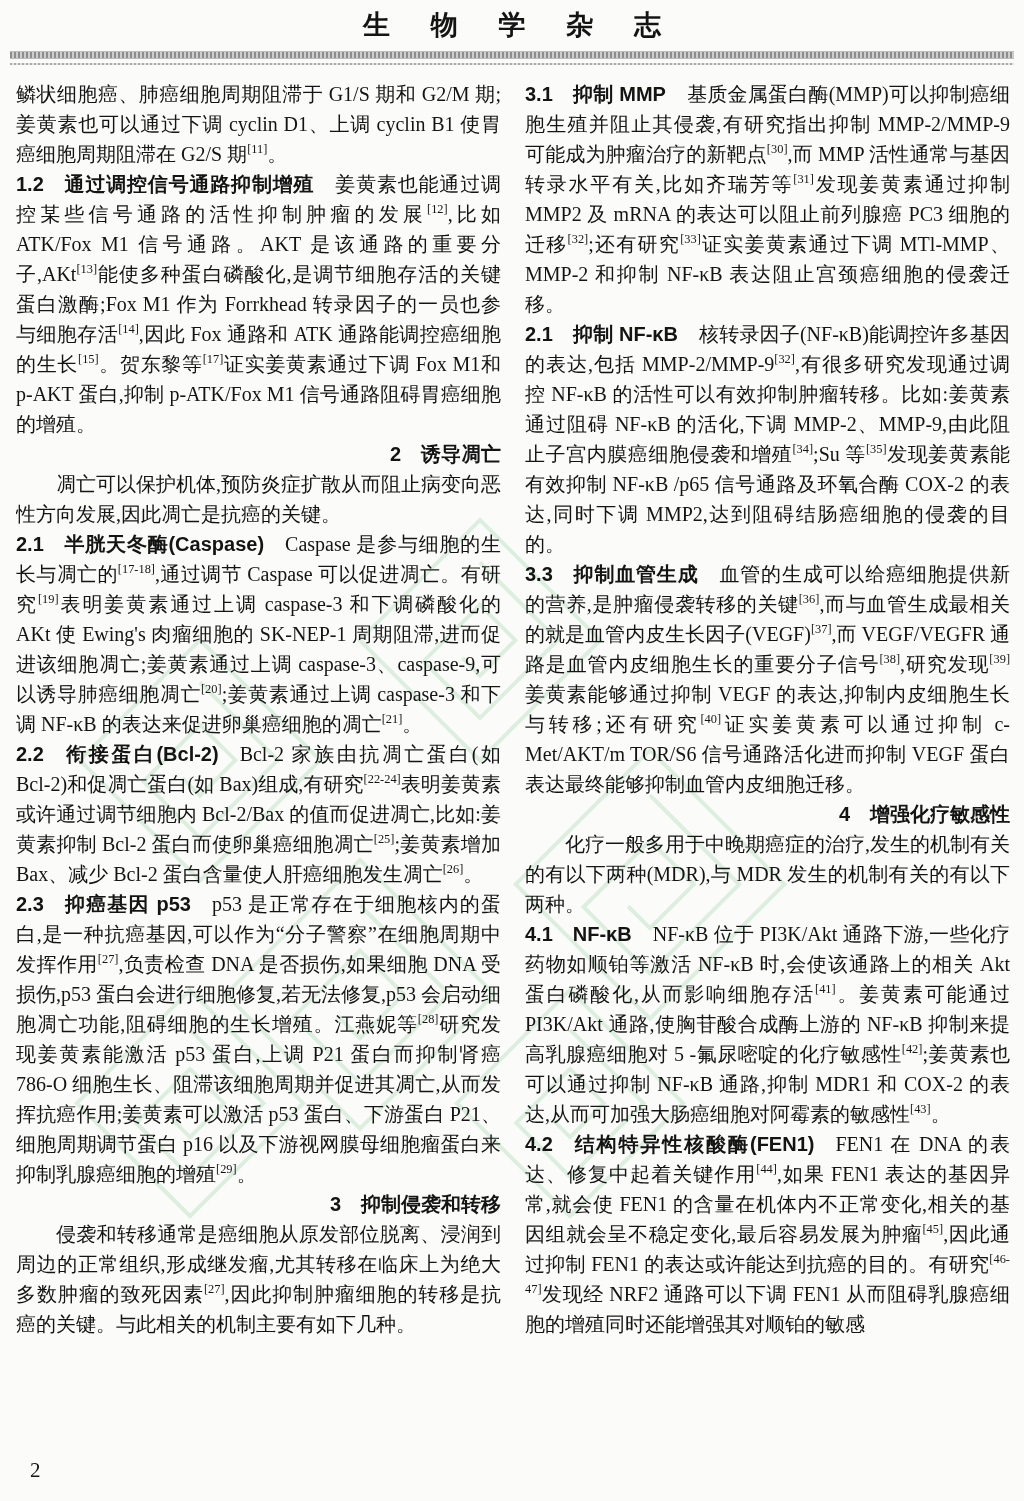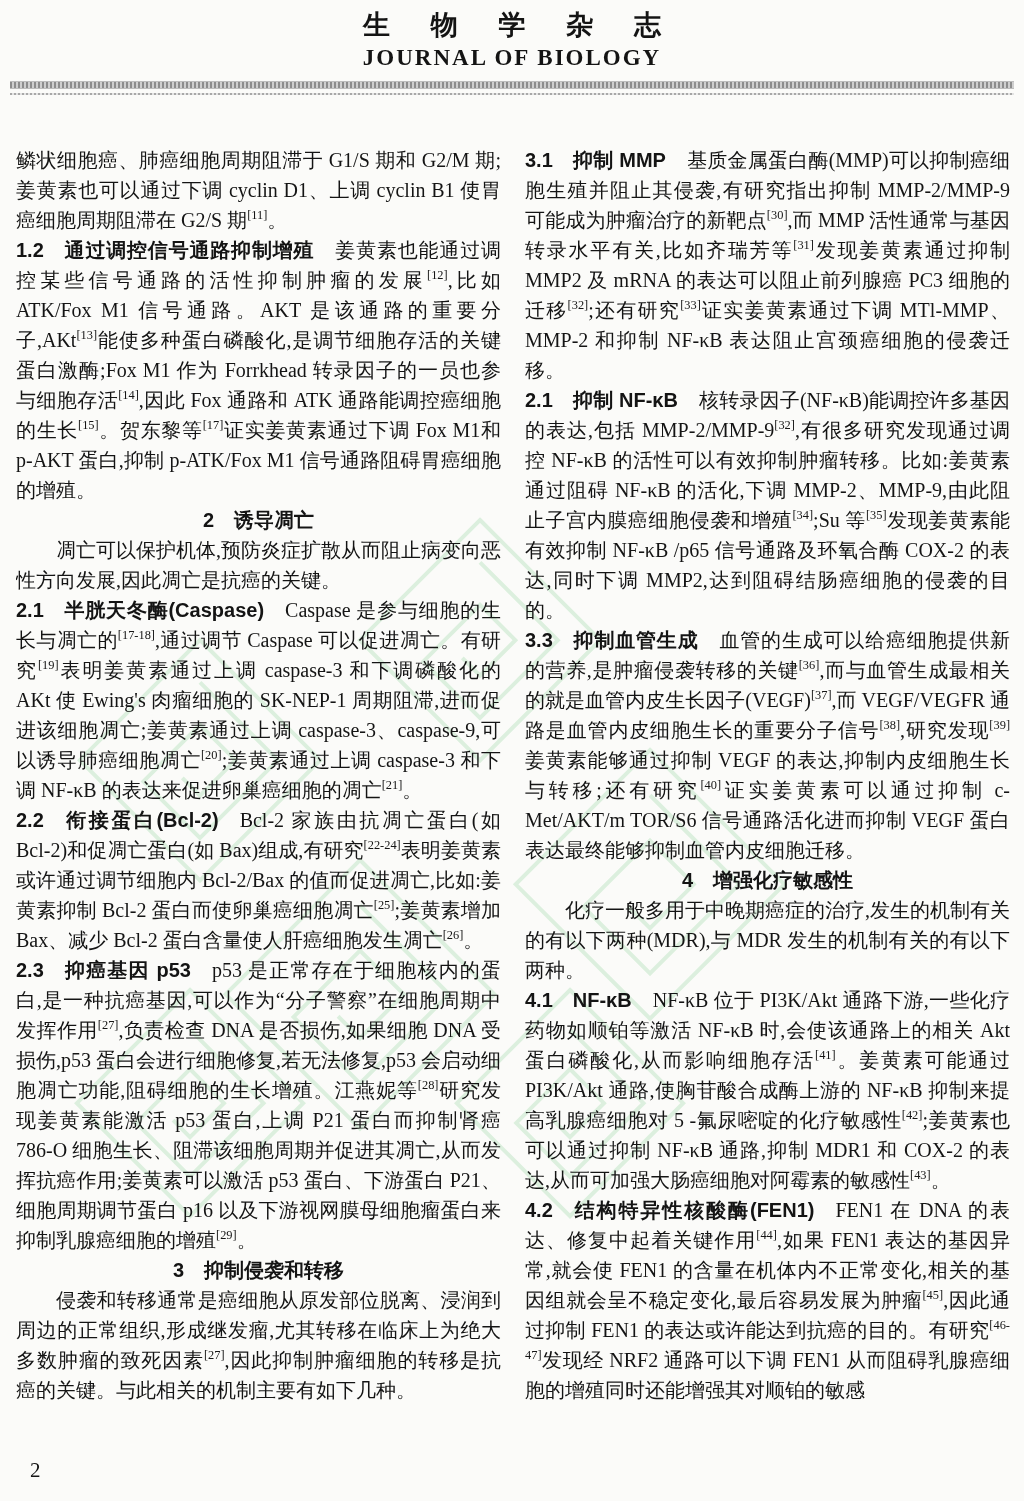--- a/index.html
+++ b/index.html
@@ -21,25 +21,25 @@
   .rule-thin{margin:4px 10px 0 10px;height:2px;
     background:repeating-linear-gradient(90deg,#a8a8a8 0 2px,#e3e3e3 2px 4px);}
 
   
   .wm{position:absolute;left:30px;top:430px;width:940px;height:800px;z-index:0;
       pointer-events:none;opacity:.55;}
 
   
   .columns{position:relative;z-index:1;display:flex;gap:24px;padding:14px 14px 0 16px;}
   .col{width:486px;height:1356px;overflow:hidden;
-       font-size:20px;line-height:30px;text-align:justify;overflow-wrap:break-word;margin-top:36px;}
+       font-size:20px;line-height:30px;text-align:justify;overflow-wrap:break-word;}
   .col p{margin:0;}
   .para.indent{text-indent:2em;}
   .sec-heading{margin:0;font-size:20px;line-height:30px;font-weight:bold;
-       font-family:"Liberation Sans","DejaVu Sans",sans-serif;text-align:center;}
+       font-family:"Liberation Sans","DejaVu Sans",sans-serif;text-align:right;}
   .runin-label{font-family:"Liberation Sans","DejaVu Sans",sans-serif;font-weight:bold;
        margin-right:1.05em;}
   sup{font-size:0.62em;line-height:0;vertical-align:super;letter-spacing:0;}
 
   
   .pageno{position:absolute;left:30px;bottom:18px;font-size:21px;z-index:2;}
 </style>
 </head>
 <body>
 
@@ -63,21 +63,20 @@
         <path d="M0 0 H160 V160 H0 Z M28 28 H132 V132 H56 V56 H104 V104 H80"></path>
       </g>
       <g transform="translate(540,560) rotate(45)">
         <path d="M0 0 H160 V160 H0 Z M28 28 H132 V132 H56 V56 H104 V104 H80"></path>
       </g>
     </g>
   </svg>
 
   <header class="hdr">
     <div class="title-cn">生 物 学 杂 志</div>
-    <div class="title-en">JOURNAL OF BIOLOGY</div>
   </header>
   <div class="rule-thick"></div>
   <div class="rule-thin"></div>
 
   <main class="columns">
     <section class="col">
         <p class="para">鳞状细胞癌、肺癌细胞周期阻滞于 G1/S 期和 G2/M 期;姜黄素也可以通过下调 cyclin D1、上调 cyclin B1 使胃癌细胞周期阻滞在 G2/S 期<sup>[11]</sup>。</p>
         <p class="para"><span class="runin-label">1.2  通过调控信号通路抑制增殖</span><span>姜黄素也能通过调控某些信号通路的活性抑制肿瘤的发展<sup>[12]</sup>,比如 ATK/Fox M1 信号通路。AKT 是该通路的重要分子,AKt<sup>[13]</sup>能使多种蛋白磷酸化,是调节细胞存活的关键蛋白激酶;Fox M1 作为 Forrkhead 转录因子的一员也参与细胞存活<sup>[14]</sup>,因此 Fox 通路和 ATK 通路能调控癌细胞的生长<sup>[15]</sup>。贺东黎等<sup>[17]</sup>证实姜黄素通过下调 Fox M1和 p-AKT 蛋白,抑制 p-ATK/Fox M1 信号通路阻碍胃癌细胞的增殖。</span></p>
         <h2 class="sec-heading">2  诱导凋亡</h2>
         <p class="para indent">凋亡可以保护机体,预防炎症扩散从而阻止病变向恶性方向发展,因此凋亡是抗癌的关键。</p>

